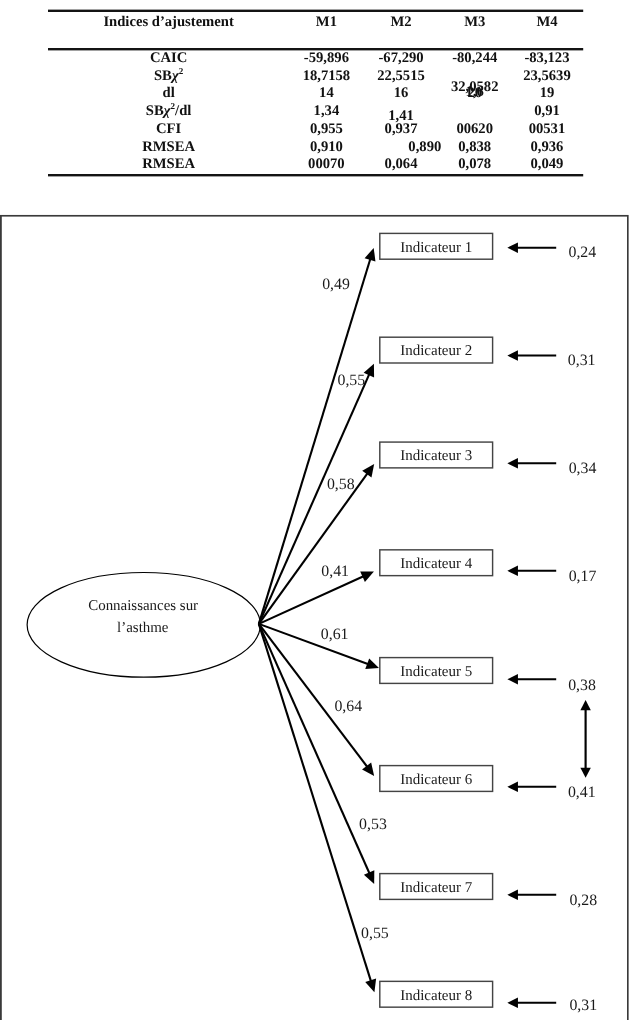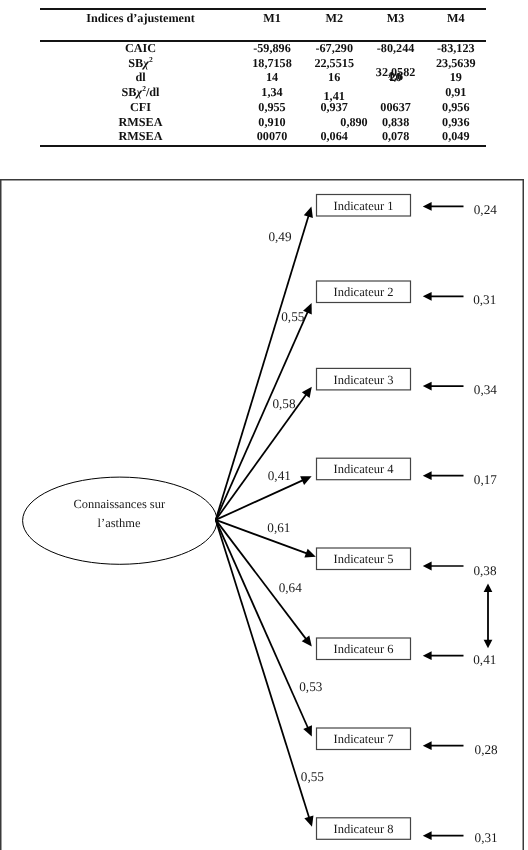--- a/index.html
+++ b/index.html
@@ -56,22 +56,22 @@
       <div class="tcell" style="left:395.6px;top:70.8px">20</div>
       <div class="tcell" style="left:455.8px;top:70.8px">19</div>
       <div class="tcell b" style="left:140.5px;top:86.2px">SB<span class="chi">χ</span><span class="sup">2</span>/dl</div>
       <div class="tcell" style="left:272px;top:86.2px">1,34</div>
       <div class="tcell" style="left:334.2px;top:90px">1,41</div>
       <div class="tcell" style="left:395.6px;top:70px">1,6</div>
       <div class="tcell" style="left:455.8px;top:86.2px">0,91</div>
       <div class="tcell b" style="left:140.5px;top:100.9px">CFI</div>
       <div class="tcell" style="left:272px;top:100.9px">0,955</div>
       <div class="tcell" style="left:334.2px;top:100.9px">0,937</div>
-      <div class="tcell" style="left:395.6px;top:100.9px">00637</div>
-      <div class="tcell" style="left:455.8px;top:100.9px">0,956</div>
+      <div class="tcell" style="left:395.6px;top:100.9px">00620</div>
+      <div class="tcell" style="left:455.8px;top:100.9px">00531</div>
       <div class="tcell b" style="left:140.5px;top:115.6px">RMSEA</div>
       <div class="tcell" style="left:272px;top:115.6px">0,910</div>
       <div class="tcell" style="left:354px;top:115.6px">0,890</div>
       <div class="tcell" style="left:395.6px;top:115.6px">0,838</div>
       <div class="tcell" style="left:455.8px;top:115.6px">0,936</div>
       <div class="tcell b" style="left:140.5px;top:129.7px">RMSEA</div>
       <div class="tcell" style="left:272px;top:129.7px">00070</div>
       <div class="tcell" style="left:334.2px;top:129.7px">0,064</div>
       <div class="tcell" style="left:395.6px;top:129.7px">0,078</div>
       <div class="tcell" style="left:455.8px;top:129.7px">0,049</div>

